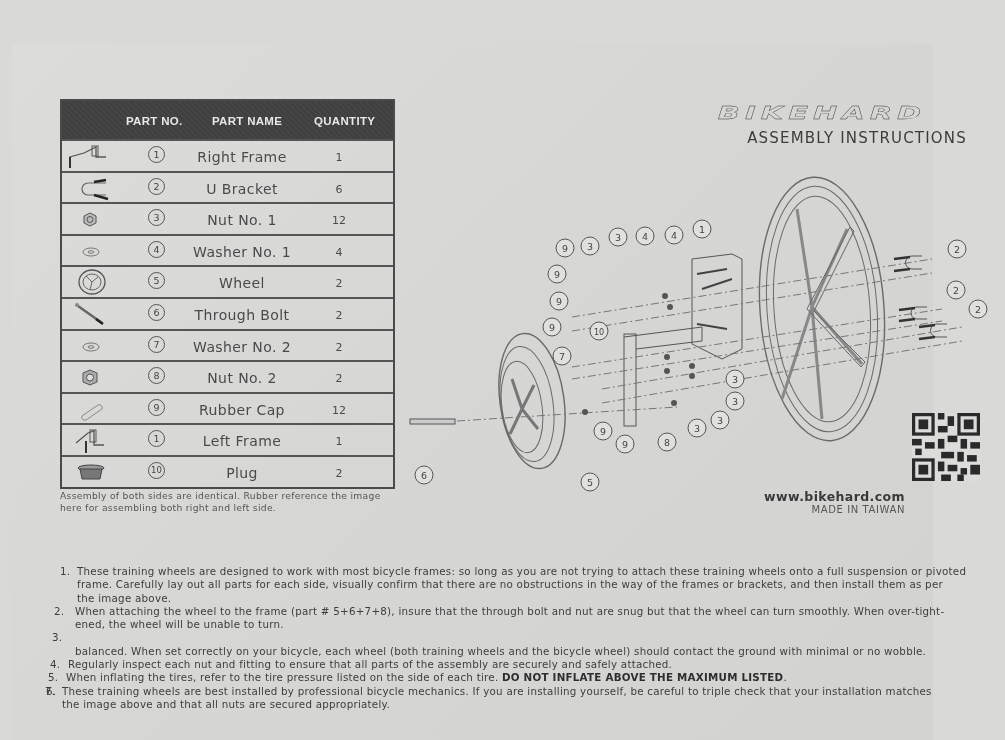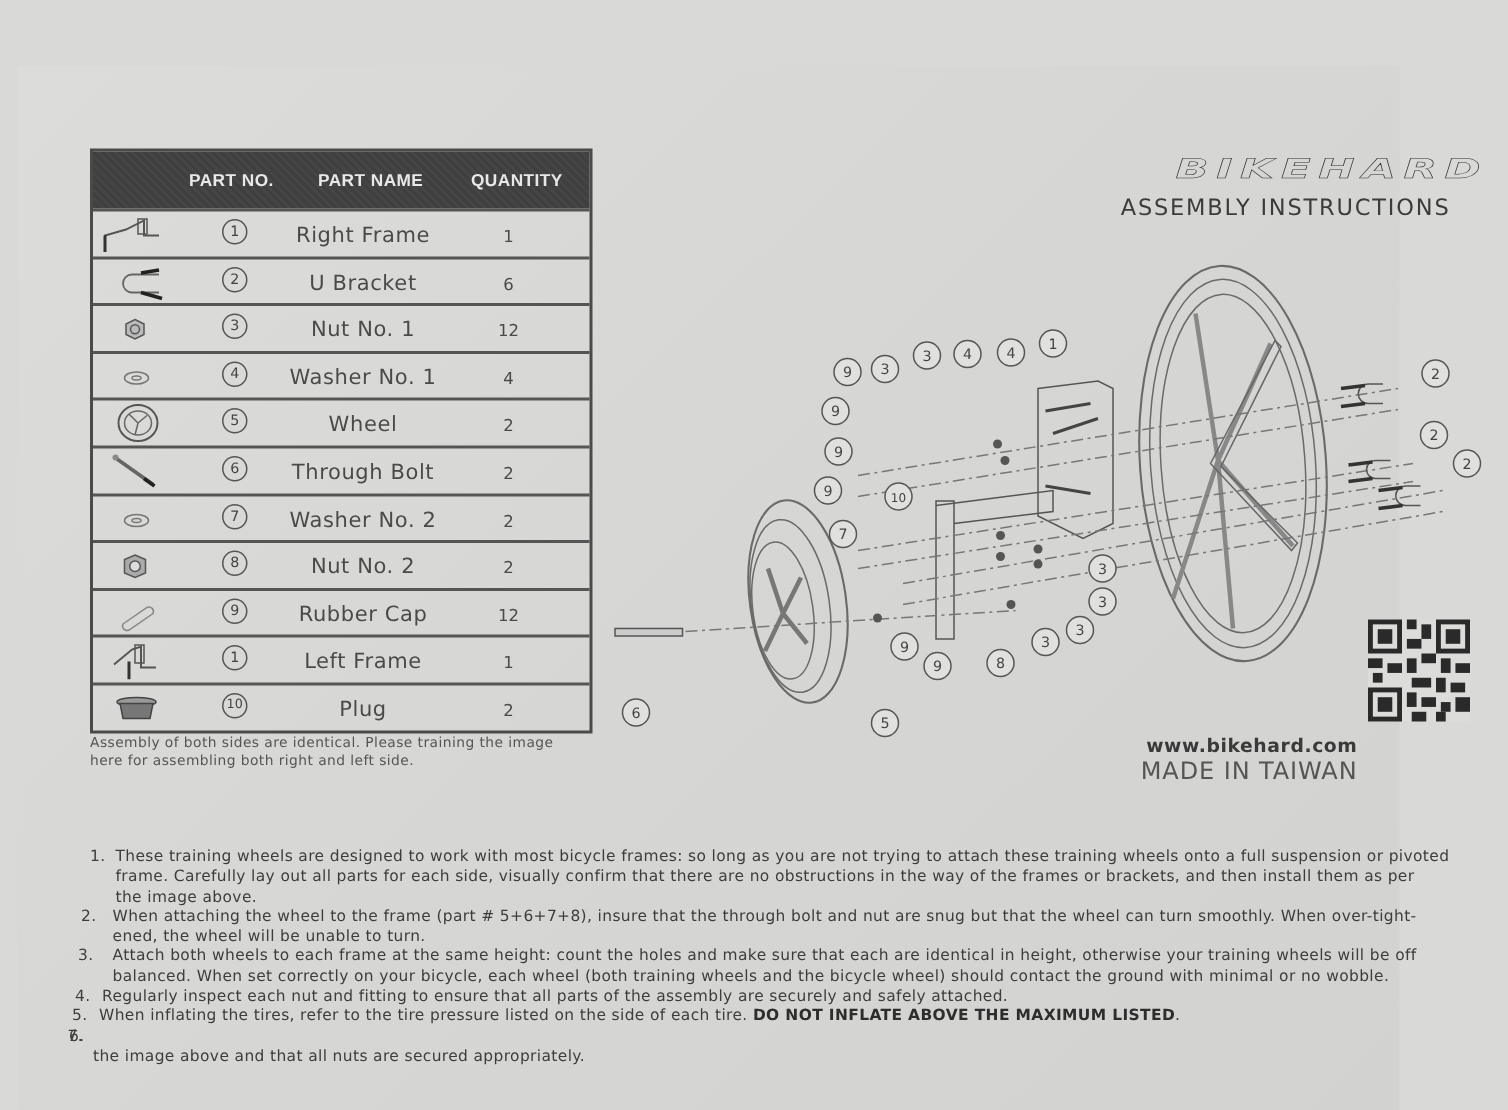--- a/index.html
+++ b/index.html
@@ -46,39 +46,39 @@
   .parts-row .qty {
     position: absolute; left: 262px; width: 30px; top: 10px; text-align: center;
     font-size: 11px; color: #4a4a4a;
   }
   .parts-note {
     position: absolute; left: 48px; top: 446px; width: 330px;
     font-size: 9.2px; line-height: 12px; color: #555; letter-spacing: 0.3px;
   }
   
   .brand {
-    position: absolute; left: 640px; top: 58px; width: 340px; text-align: right;
+    position: absolute; left: 640px; top: 58px; width: 340px; text-align: center;
   }
   .brand-logo {
     font-family: "DejaVu Sans", sans-serif; font-style: italic; font-weight: bold;
     font-size: 29px; letter-spacing: 5px; color: #2f2f2f;
     transform: scaleY(0.62); transform-origin: right top; display: inline-block;
     -webkit-text-stroke: 0.5px #2f2f2f; color: transparent;
   }
   .brand-sub {
     position: absolute; right: 25px; top: 27px;
     font-size: 15px; letter-spacing: 1.2px; color: #3c3c3c; white-space: nowrap;
   }
   .qr { position: absolute; left: 900px; top: 368px; width: 68px; height: 70px; }
   .site {
     position: absolute; right: 28px; top: 445px; font-weight: bold; font-size: 12.5px;
     color: #3a3a3a; letter-spacing: 0.4px;
   }
   .made {
-    position: absolute; right: 28px; top: 460px; font-size: 16px; letter-spacing: 0.6px;
+    position: absolute; right: 28px; top: 460px; font-size: 10px; letter-spacing: 0.6px;
     color: #555;
   }
   
   .diagram { position: absolute; left: 390px; top: 105px; width: 600px; height: 360px; }
   .callout-t { font-family: "DejaVu Sans", sans-serif; font-size: 9.5px; fill: #444; }
   
   .notes-bar {
     position: absolute; left: 48px; top: 494px; width: 930px; height: 23px;
     background: #3f3f3f; color: #ececec;
     background-image: repeating-linear-gradient(45deg, rgba(255,255,255,0.03) 0 2px, transparent 2px 4px);
@@ -205,21 +205,21 @@
     <div class="parts-row">
       <svg class="pic" viewBox="0 0 50 26">
           <ellipse cx="25" cy="9" rx="13" ry="3" fill="#999" stroke="#444"></ellipse>
           <path d="M14 10 H36 L34 20 H16 Z" fill="#777" stroke="#444"></path>
         </svg>
       <span class="num" style="font-size:8.5px;">10</span>
       <span class="name">Plug</span>
       <span class="qty">2</span>
     </div>
   </div>
-  <div class="parts-note">Assembly of both sides are identical. Please training the image here for assembling both right and left side.</div>
+  <div class="parts-note">Assembly of both sides are identical. Rubber reference the image here for assembling both right and left side.</div>
 
   <div class="brand">
     <span class="brand-logo">BIKEHARD</span>
     <span class="brand-sub">ASSEMBLY INSTRUCTIONS</span>
   </div>
 
   <svg class="diagram" viewBox="0 0 600 360">
     <g fill="none" stroke="#6a6a6a" stroke-width="1">
 
       <ellipse cx="420" cy="160" rx="62" ry="132" stroke-width="1.4" transform="rotate(-4 420 160)"></ellipse>
@@ -412,33 +412,33 @@
       <span>frame. Carefully lay out all parts for each side, visually confirm that there are no obstructions in the way of the frames or brackets, and then install them as per</span><br>
       <span>the image above.</span>
     </li>
     <li style="padding-left:33px;">
       <span class="n">2.</span>
       <span>When attaching the wheel to the frame (part # 5+6+7+8), insure that the through bolt and nut are snug but that the wheel can turn smoothly. When over-tight-</span><br>
       <span>ened, the  wheel will be unable to turn.</span>
     </li>
     <li style="padding-left:33px;">
       <span class="n" style="left:10px;">3.</span>
-      <span>Attach both wheels to each frame at the same height: count the holes and make sure that each are identical in height, otherwise your training wheels will be off</span><br>
+      <br>
       <span>balanced. When set correctly on your bicycle, each wheel (both training wheels and the bicycle wheel) should contact the ground with minimal or no wobble.</span>
     </li>
     <li style="padding-left:26px;">
       <span class="n" style="left:8px;">4.</span>
       <span>Regularly inspect each nut and fitting to ensure that all parts of the assembly are securely and safely attached.</span>
     </li>
     <li style="padding-left:24px;">
       <span class="n" style="left:6px;">5.</span>
       <span>When inflating the tires, refer to the tire pressure listed on the side of each tire. </span><b>DO NOT INFLATE ABOVE THE MAXIMUM LISTED</b><span>.</span>
     </li>
     <li style="padding-left:22px;">
       <span class="n" style="left:4px;">6.</span>
     </li>
     <li style="padding-left:20px;">
       <span class="n" style="left:3px;">7.</span>
-      <br>
+      <span>These training wheels are best installed by professional bicycle mechanics. If you are installing yourself, be careful to triple check that your installation matches</span><br>
       <span>the image above and that all nuts are secured appropriately.</span>
     </li>
   </ul>
 </div>
 
 </body></html>

